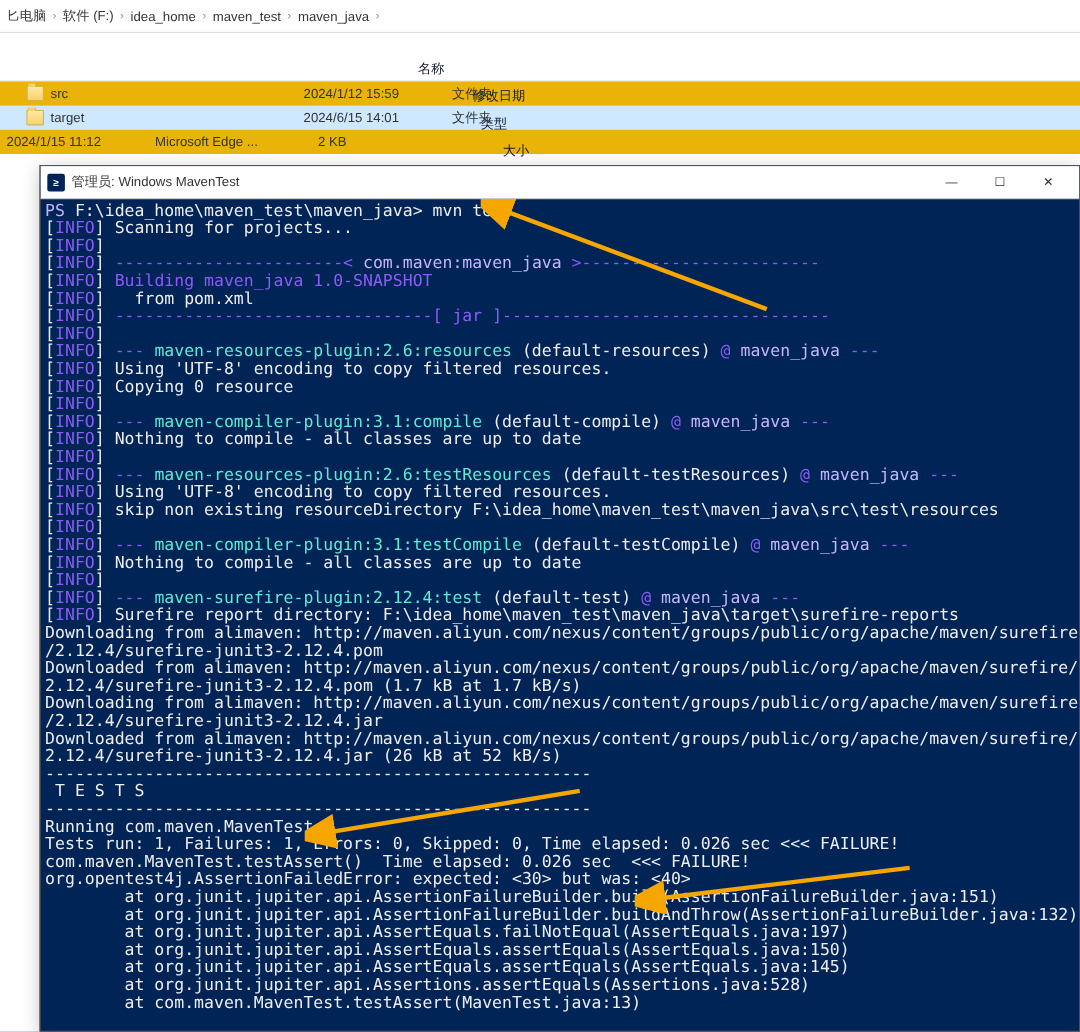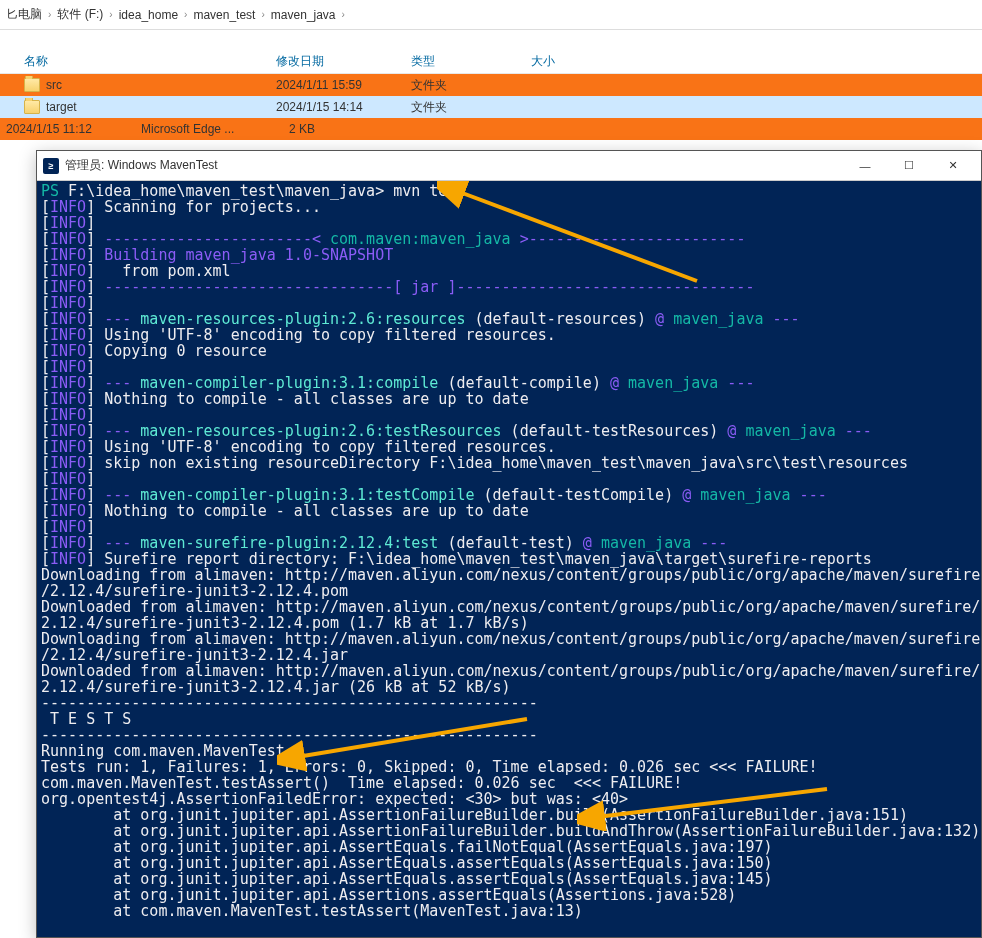--- a/index.html
+++ b/index.html
@@ -26,26 +26,27 @@
 }
 .breadcrumb .crumb { padding: 0 4px; cursor: pointer; }
 .breadcrumb .sep { color: #888; padding: 0 2px; font-size: 10px; }
 
 
 .file-header {
   display: flex;
   height: 28px;
   align-items: center;
   font-size: 12px;
-  color: #0369a1;
+  color: #0f172a;
   border-bottom: 1px solid #e8e8e8;
   background: #fff;
+  flex-direction: column;
 }
 .file-header .col { padding: 4px 6px; }
-.file-rows { background: #f97316; }
+.file-rows { background: #eab308; }
 .file-row {
   display: flex;
   height: 22px;
   align-items: center;
   font-size: 12px;
   color: #333;
 }
 .file-row.selected { background: #cde8ff; }
 .file-row .col { padding: 2px 6px; white-space: nowrap; overflow: hidden; }
 .col-name { width: 270px; display: flex; align-items: center; gap: 6px; }
@@ -130,21 +131,21 @@
   overflow: hidden;
   padding: 2px 4px;
   font-family: "NSimSun", "SimSun", Consolas, monospace;
   font-size: 15px;
   line-height: 16px;
   color: #c6c6c6;
   white-space: pre;
   position: relative;
 }
 .ps-body .white { color: #eeedf0; }
-.ps-body .yellow { color: #14b8a6; }
+.ps-body .yellow { color: #c4b5fd; }
 .ps-body .cyan  { color: #8b5cf6; }
 .ps-body .green { color: #5eead4; }
 
 
 .arrow {
   position: absolute;
   pointer-events: none;
 }
 </style>
 </head>
@@ -169,30 +170,30 @@
   <div class="col col-type">类型</div>
   <div class="col col-size" style="text-align:left;">大小</div>
 </div>
 
 <div class="file-rows" id="file-rows">
     <div class="file-row">
       <div class="col col-name" style="padding-left: 24px;">
         <span class="icon-folder"></span>
         <span>src</span>
       </div>
-      <div class="col col-date">2024/1/11 15:59</div>
+      <div class="col col-date">2024/1/12 15:59</div>
       <div class="col col-type">文件夹</div>
       <div class="col col-size"></div>
     </div>
     <div class="file-row selected">
       <div class="col col-name" style="padding-left: 24px;">
         <span class="icon-folder"></span>
         <span>target</span>
       </div>
-      <div class="col col-date">2024/1/15 14:14</div>
+      <div class="col col-date">2024/6/15 14:01</div>
       <div class="col col-type">文件夹</div>
       <div class="col col-size"></div>
     </div>
     <div class="file-row">
       <div class="col col-date">2024/1/15 11:12</div>
       <div class="col col-type">Microsoft Edge ...</div>
       <div class="col col-size">2 KB</div>
     </div>
   </div>
 

